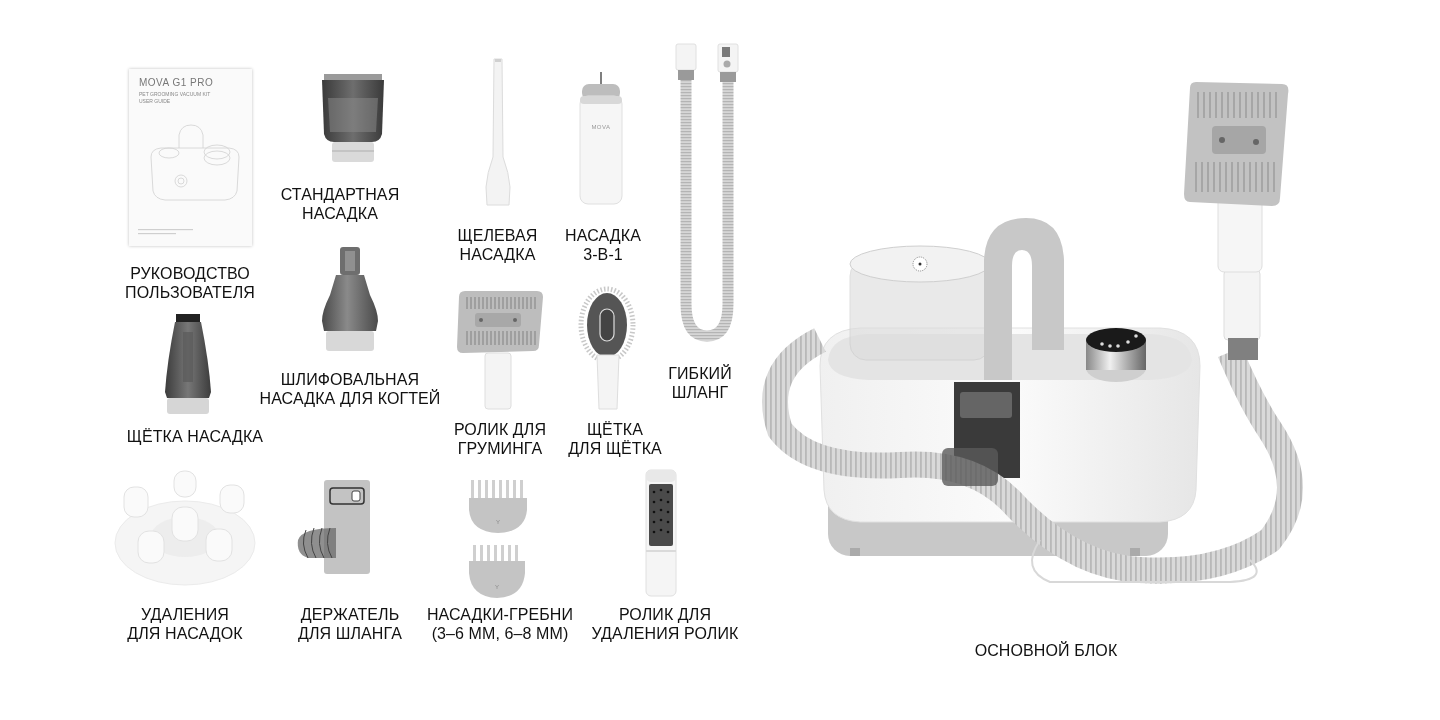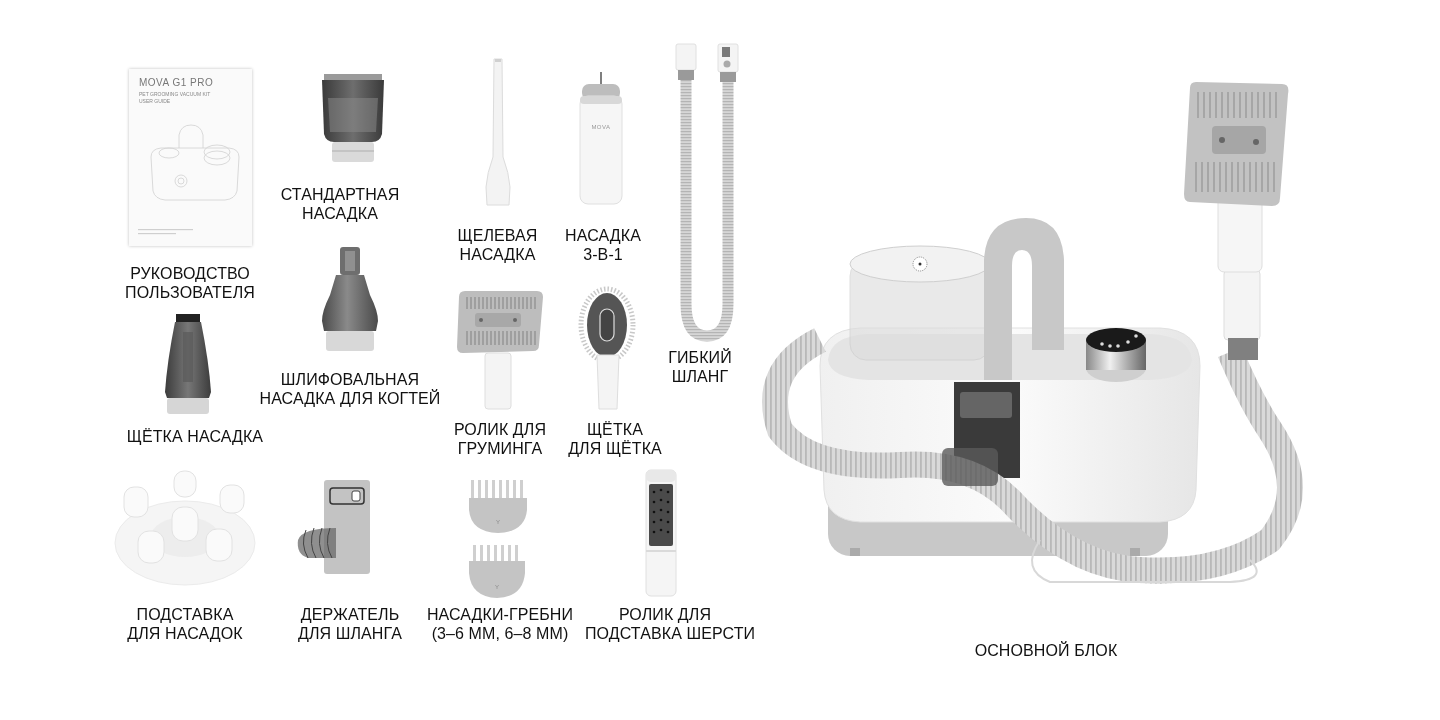--- a/index.html
+++ b/index.html
@@ -192,39 +192,39 @@
     </pattern>
   </defs>
   <path d="M14 36 L14 260 Q14 292 35 292 Q56 292 56 260 L56 36" fill="none" stroke="url(#pRib)" stroke-width="11"></path>
   <rect x="4" y="0" width="20" height="26" rx="2" fill="#f4f4f4" stroke="#e0e0e0"></rect>
   <rect x="6" y="26" width="16" height="10" fill="#9a9a9a"></rect>
   <rect x="46" y="0" width="20" height="28" rx="2" fill="#f4f4f4" stroke="#e0e0e0"></rect>
   <rect x="50" y="3" width="8" height="10" fill="#7a7a7a"></rect>
   <circle cx="55" cy="20" r="3.5" fill="#aaa"></circle>
   <rect x="48" y="28" width="16" height="10" fill="#9a9a9a"></rect>
 </svg>
-<div class="label" style="left:650px;top:348px;width:100px;">
+<div class="label" style="left:650px;top:364px;width:100px;">
   <div>ГИБКИЙ</div>
   <div>ШЛАНГ</div>
 </div>
 
 <svg width="150" height="120" style="left:110px;top:467px;">
   <ellipse cx="75" cy="76" rx="70" ry="42" fill="#f5f5f5" stroke="#ebebeb"></ellipse>
   <ellipse cx="75" cy="70" rx="34" ry="20" fill="#ededed"></ellipse>
   <g fill="#fafafa" stroke="#e2e2e2" stroke-width="1">
     <rect x="64" y="4" width="22" height="26" rx="10"></rect>
     <rect x="14" y="20" width="24" height="30" rx="10"></rect>
     <rect x="110" y="18" width="24" height="28" rx="10"></rect>
     <rect x="62" y="40" width="26" height="34" rx="11"></rect>
     <rect x="28" y="64" width="26" height="32" rx="11"></rect>
     <rect x="96" y="62" width="26" height="32" rx="11"></rect>
   </g>
 </svg>
 <div class="label" style="left:110px;top:605px;width:150px;">
-  <div>ПОДСТАВКА</div>
+  <div>УДАЛЕНИЯ</div>
   <div>ДЛЯ НАСАДОК</div>
 </div>
 
 <svg width="80" height="100" style="left:296px;top:478px;">
   <rect x="28" y="2" width="46" height="94" rx="3" fill="#b4b4b4" opacity="0.8"></rect>
   <rect x="34" y="10" width="34" height="16" rx="3" fill="none" stroke="#333" stroke-width="1.5"></rect>
   <rect x="56" y="13" width="8" height="10" rx="2" fill="#fff" stroke="#444"></rect>
   <path d="M40 50 Q6 50 2 62 Q0 76 12 80 L40 80 Z" fill="#6a6a6a" opacity="0.75"></path>
   <g stroke="#444" stroke-width="1" fill="none">
     <path d="M10 52 Q4 66 12 80"></path>
@@ -288,21 +288,21 @@
       <circle cx="17" cy="50" r="1.3"></circle>
       <circle cx="24" cy="52" r="1.3"></circle>
     <circle cx="10" cy="62" r="1.3"></circle>
       <circle cx="17" cy="60" r="1.3"></circle>
       <circle cx="24" cy="62" r="1.3"></circle>
   </g>
   <rect x="2" y="80" width="30" height="2" fill="#dadada"></rect>
 </svg>
 <div class="label" style="left:585px;top:605px;width:160px;text-align:center;">
   <div>РОЛИК ДЛЯ</div>
-  <div>ПОДСТАВКА ШЕРСТИ</div>
+  <div>УДАЛЕНИЯ РОЛИК</div>
 </div>
 
 <svg width="600" height="520" style="left:750px;top:70px;">
   <defs>
     <pattern id="pHose" width="5" height="6" patternUnits="userSpaceOnUse">
       <rect width="5" height="6" fill="#d9d9d9"></rect>
         <rect width="1.8" height="6" fill="#b8b8b8"></rect>
     </pattern>
     <linearGradient id="gBody" x1="0" x2="1">
       <stop offset="0" stop-color="#f0f0f0"></stop>

